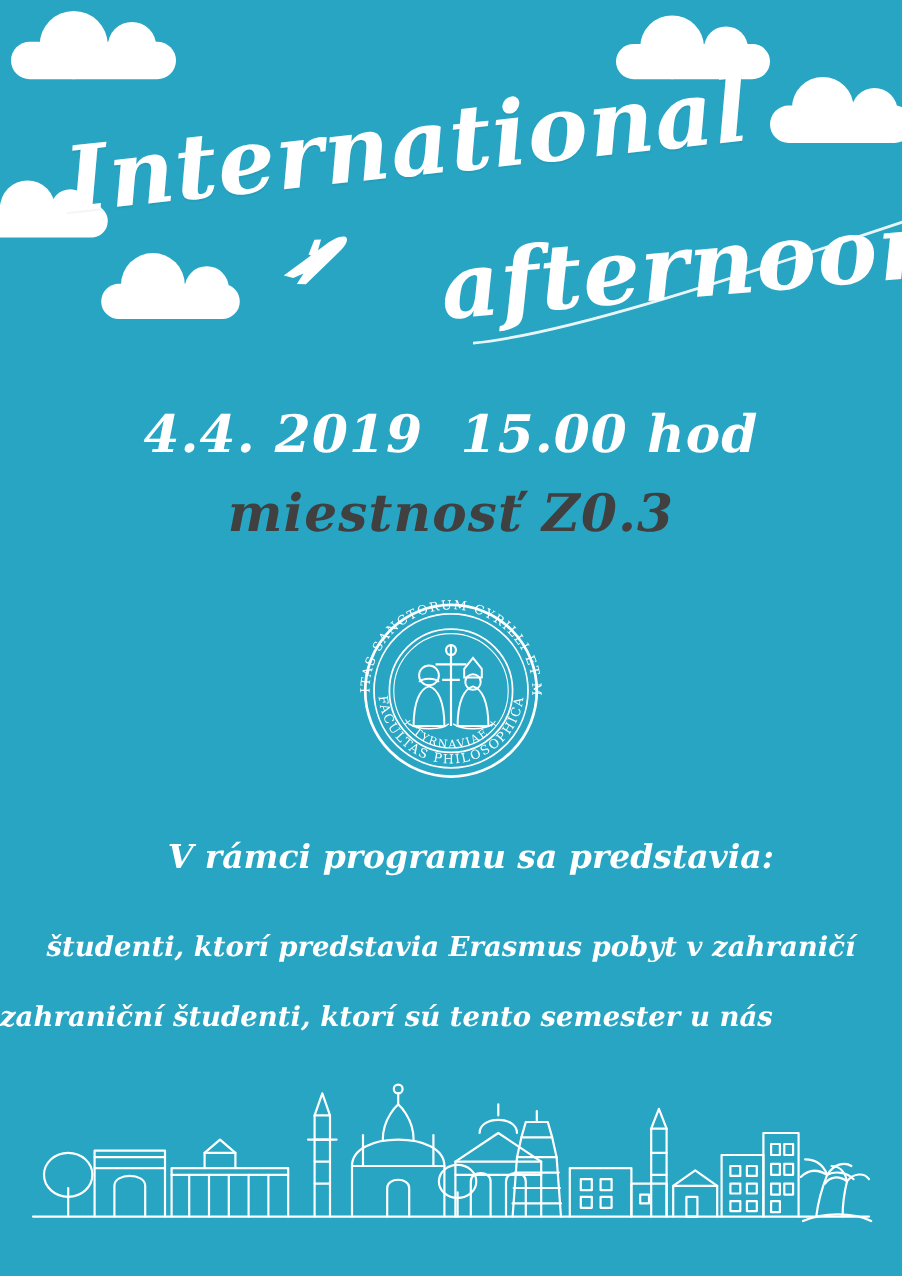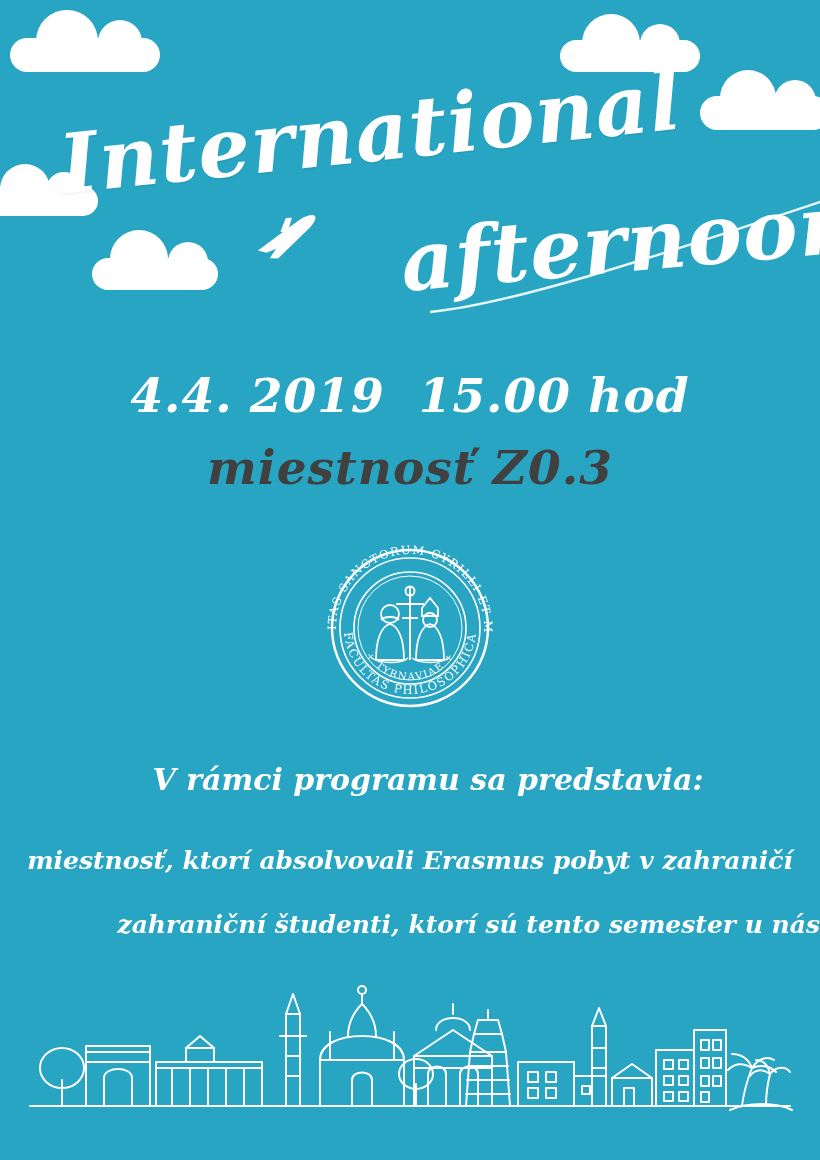--- a/index.html
+++ b/index.html
@@ -177,21 +177,21 @@
     font-family: "DejaVu Serif", serif;
     font-style: italic;
     font-weight: bold;
     font-size: 25px;
   }
   .program-line-2 {
     position: absolute;
     left: 0;
     top: 910px;
     width: 820px;
-    text-align: right;
+    text-align: left;
     color: #ffffff;
     font-family: "DejaVu Serif", serif;
     font-style: italic;
     font-weight: bold;
     font-size: 25px;
   }
 
   
   .skyline {
     position: absolute;
@@ -276,21 +276,21 @@
       <g stroke="#ffffff" stroke-width="1.4" fill="none">
         <line x1="70" y1="132" x2="92" y2="132"></line>
         <line x1="108" y1="132" x2="132" y2="132"></line>
         <path d="M62 130 C70 136 92 136 98 130"></path>
         <path d="M102 130 C110 136 130 136 138 130"></path>
       </g>
     </svg>
   </div>
 
   <div class="program-heading">V rámci programu sa predstavia:</div>
-  <div class="program-line-1">miestnosť, ktorí absolvovali Erasmus pobyt v zahraničí</div>
+  <div class="program-line-1">študenti, ktorí predstavia Erasmus pobyt v zahraničí</div>
   <div class="program-line-2">zahraniční študenti, ktorí sú tento semester u nás</div>
 
   <div class="skyline">
     <svg viewBox="0 0 820 170" width="820" height="170" aria-hidden="true">
       <g fill="none" stroke="#ffffff" stroke-width="2" stroke-linejoin="round" stroke-linecap="round">
 
         <line x1="30" y1="150" x2="790" y2="150"></line>
 
         <path d="M62 150 L62 124"></path>
         <ellipse cx="62" cy="112" rx="22" ry="20"></ellipse>

